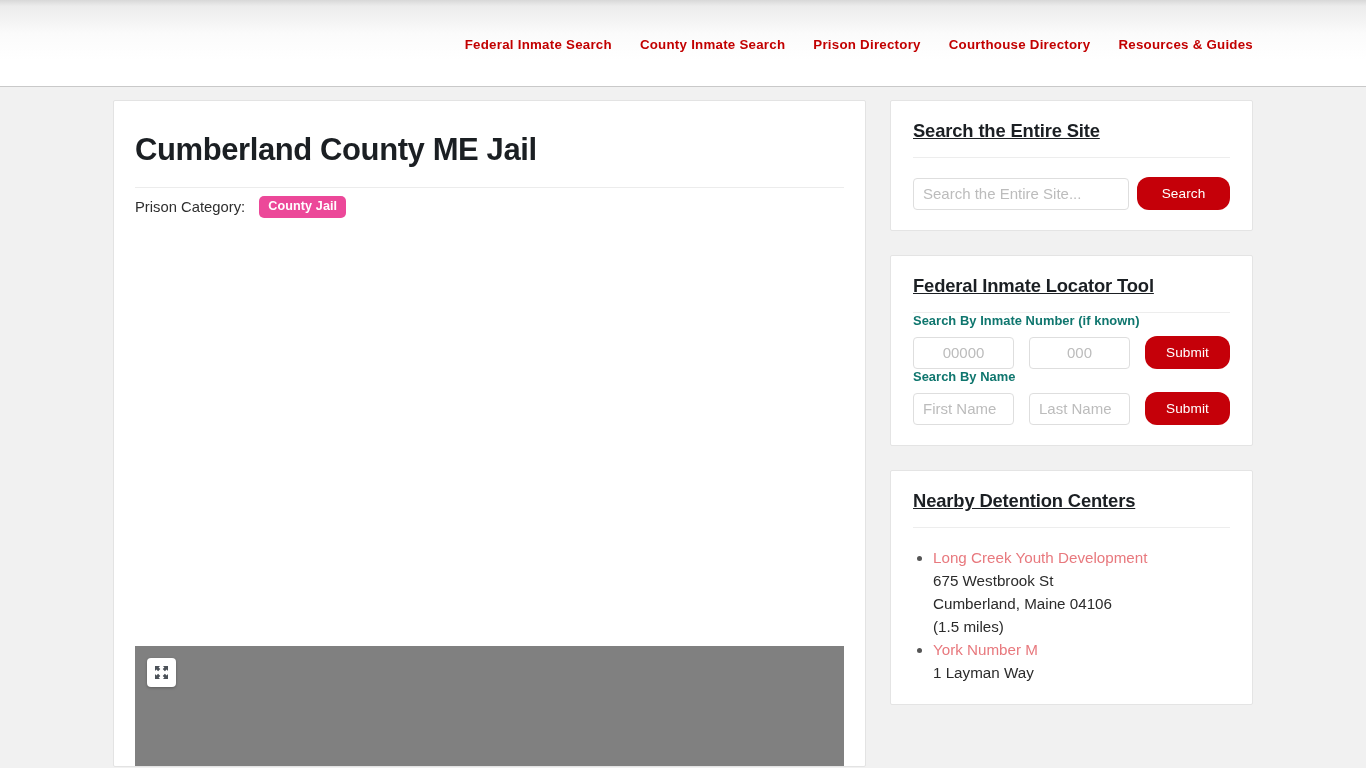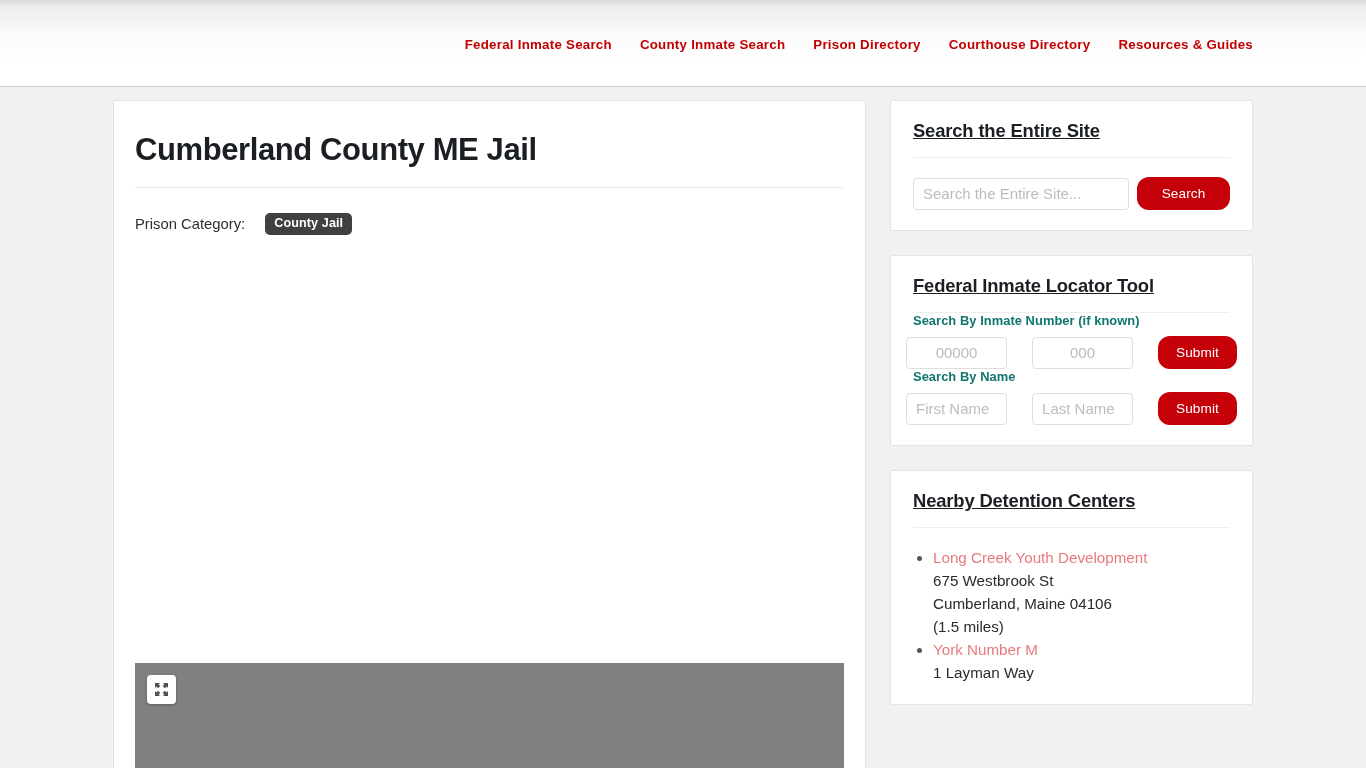--- a/index.html
+++ b/index.html
@@ -135,30 +135,30 @@
     color: #1b1f23;
     letter-spacing: -0.4px;
     margin: 8px 0 0 0;
   }
   .title-rule {
     border: 0;
     border-top: 1px solid #ececec;
     margin: 18px 0 0 0;
   }
   .prison-category {
-    margin-top: 25px;
+    margin-top: 8px;
     font-size: 14.8px;
     color: #2e2e2e;
     display: flex;
     align-items: center;
-    gap: 20px;
+    gap: 14px;
   }
   .badge {
     display: inline-block;
-    background: #404040;
+    background: #ec4899;
     color: #ffffff;
     font-size: 12.6px;
     font-weight: 700;
     padding: 4px 9px 5px 9px;
     border-radius: 5px;
     line-height: 1;
     letter-spacing: 0.1px;
   }
   .map-spacer { height: 428px; }
   .map-area {
@@ -249,21 +249,21 @@
   .field-label {
     font-size: 12.9px;
     font-weight: 700;
     color: #0f766e;
     letter-spacing: 0.05px;
   }
   .field-row {
     display: flex;
     align-items: center;
     margin-top: 8px;
-    gap: 25px;
+    gap: 15px;
     justify-content: center;
   }
   .num-input-a { width: 101px; text-align: center; }
   .num-input-b { width: 101px; text-align: center; }
   .name-input-a { width: 101px; }
   .name-input-b { width: 101px; }
   .submit-btn { width: 105px; }
 
   .nearby-list {
     list-style: disc;

